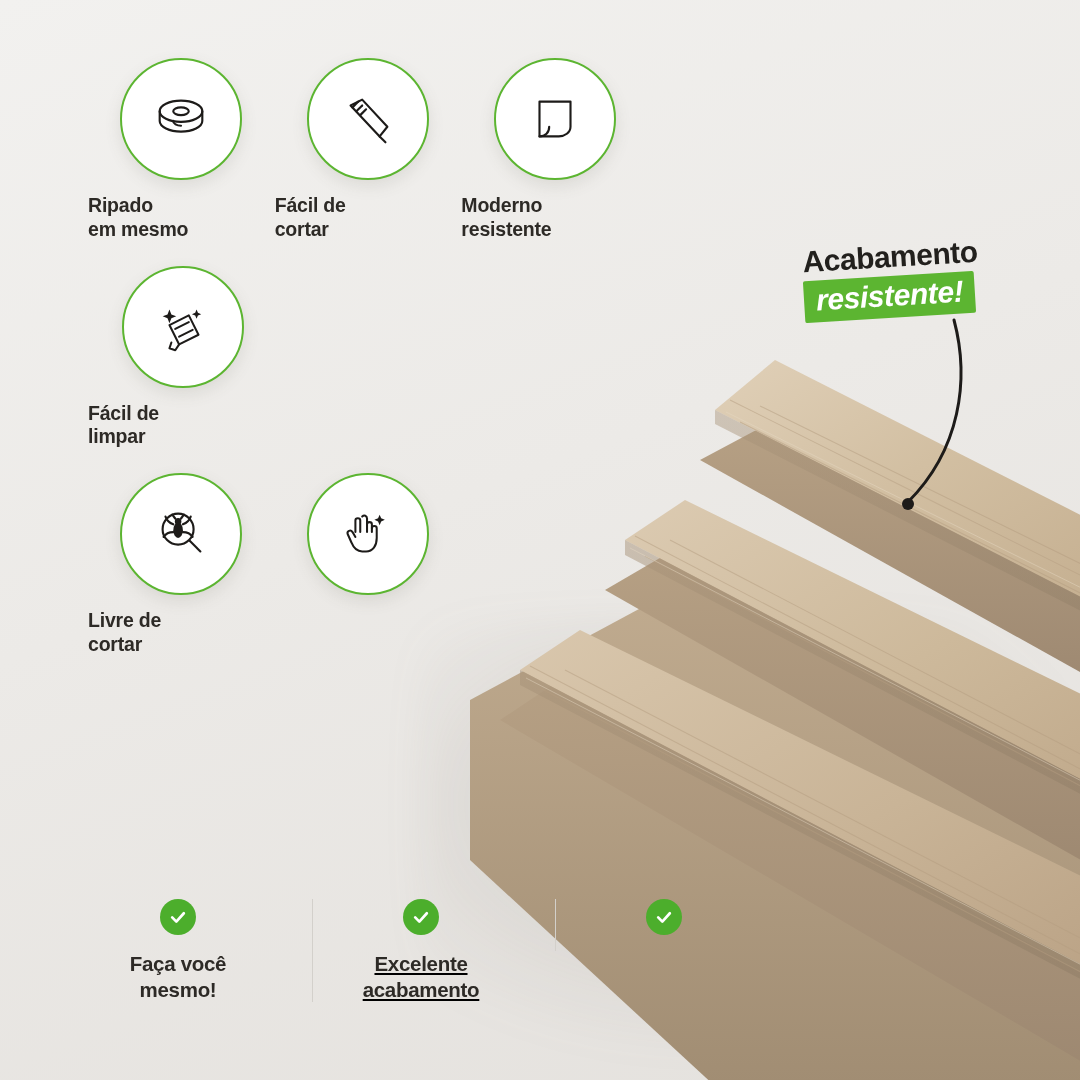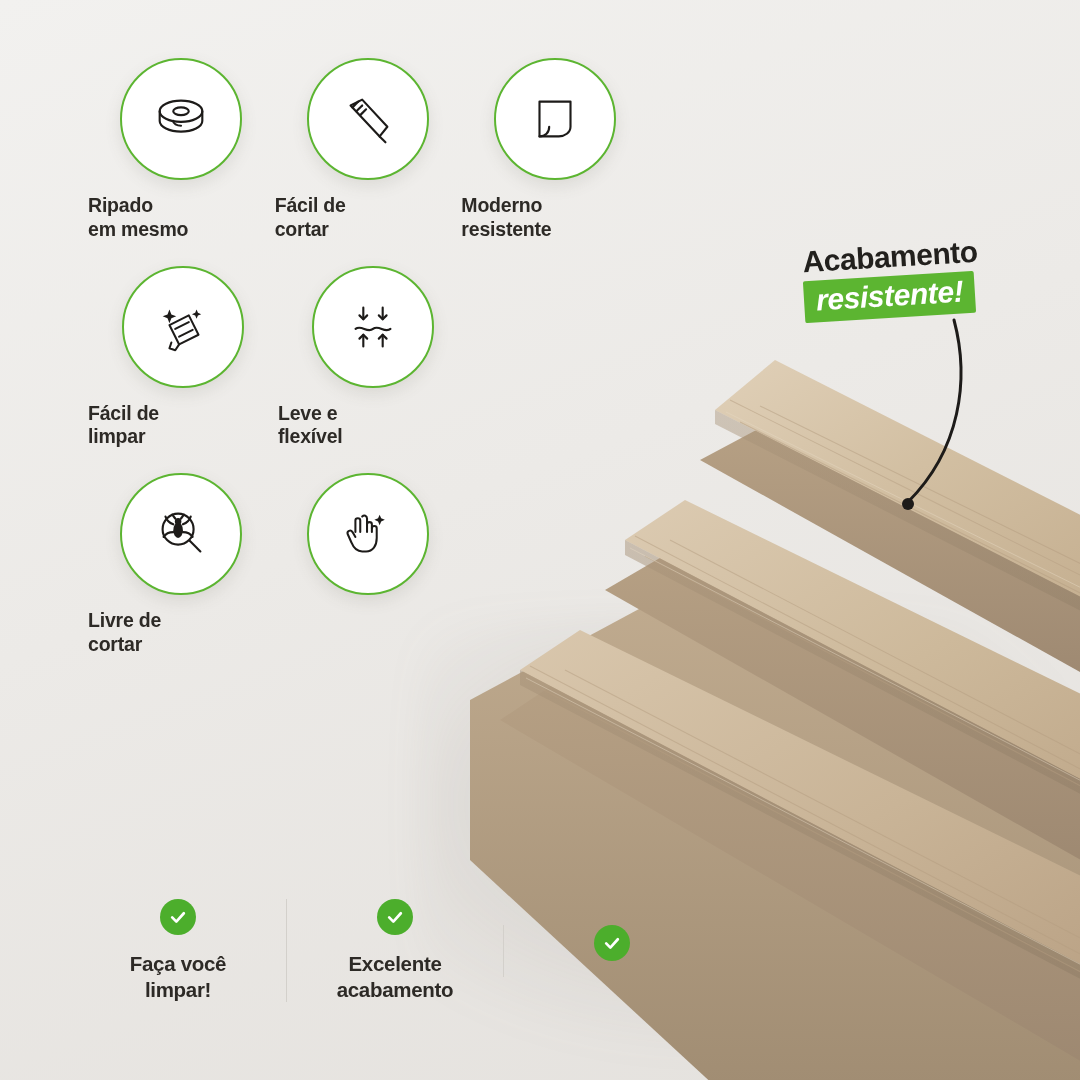--- a/index.html
+++ b/index.html
@@ -111,29 +111,31 @@
     width: 160px;
     height: 230px;
   }
 
   
   .benefits {
     position: absolute;
     left: 70px;
     bottom: 78px;
     display: flex;
-    align-items: center;
+    align-items: flex-start;
+    gap: 26px;
   }
   .benefit {
     width: 200px;
     text-align: center;
     padding: 0 8px;
   }
   .benefit + .benefit {
     border-left: 1px solid #d3d0cb;
+    text-decoration: underline;
   }
   .check {
     width: 36px;
     height: 36px;
     border-radius: 50%;
     background: #4cae2c;
     margin: 0 auto 16px auto;
     display: flex;
     align-items: center;
     justify-content: center;
@@ -275,38 +277,20 @@
             <path d="M28 42 l14-7"></path>
             <path d="M18 14 l2 5 5 2 -5 2 -2 5 -2-5 -5-2 5-2z" fill="#1d1b19" stroke="none"></path>
             <path d="M46 14 l1.4 3.4 3.4 1.4 -3.4 1.4 -1.4 3.4 -1.4-3.4 -3.4-1.4 3.4-1.4z" fill="#1d1b19" stroke="none"></path>
           </svg>
         </div>
         <div class="flabel">
           <span>Fácil de</span><br><span>limpar</span>
         </div>
       </div>
 
-      <div class="fitem">
-        <div class="circle">
-          <svg width="62" height="62" viewBox="0 0 64 64" fill="none" stroke="#1d1b19" stroke-width="2.2" stroke-linecap="round" stroke-linejoin="round">
-            <path d="M22 12v12"></path>
-              <path d="M18 20l4 4 4-4"></path>
-            <path d="M42 12v12"></path>
-              <path d="M38 20l4 4 4-4"></path>
-            <path d="M14 34c6-5 12 5 18 0s12 5 18 0"></path>
-            <path d="M22 52V40"></path>
-              <path d="M18 44l4-4 4 4"></path>
-            <path d="M42 52V40"></path>
-              <path d="M38 44l4-4 4 4"></path>
-          </svg>
-        </div>
-        <div class="flabel">
-          <span>Leve e</span><br><span>flexível</span>
-        </div>
-      </div>
     </div>
 
     <div class="frow">
       <div class="fitem">
         <div class="circle">
           <svg width="62" height="62" viewBox="0 0 64 64" fill="none" stroke="#1d1b19" stroke-width="2.2" stroke-linecap="round" stroke-linejoin="round">
             <circle cx="29" cy="27" r="16"></circle>
             <path d="M41 39 L52 50"></path>
             <ellipse cx="29" cy="28" rx="5" ry="8" fill="#1d1b19" stroke="none"></ellipse>
             <circle cx="29" cy="19" r="3.4" fill="#1d1b19" stroke="none"></circle>
@@ -348,21 +332,21 @@
   </svg>
 
   <div class="benefits">
     <div class="benefit">
       <div class="check">
         <svg width="20" height="20" viewBox="0 0 24 24" fill="none" stroke="#ffffff" stroke-width="3.2" stroke-linecap="round" stroke-linejoin="round">
           <path d="M5 12.5l5 5 9-10"></path>
         </svg>
       </div>
       <div class="blabel">
-        <span>Faça você</span><br><span>limpar!</span>
+        <span>Faça você</span><br><span>mesmo!</span>
       </div>
     </div>
 
     <div class="benefit">
       <div class="check">
         <svg width="20" height="20" viewBox="0 0 24 24" fill="none" stroke="#ffffff" stroke-width="3.2" stroke-linecap="round" stroke-linejoin="round">
           <path d="M5 12.5l5 5 9-10"></path>
         </svg>
       </div>
       <div class="blabel">

